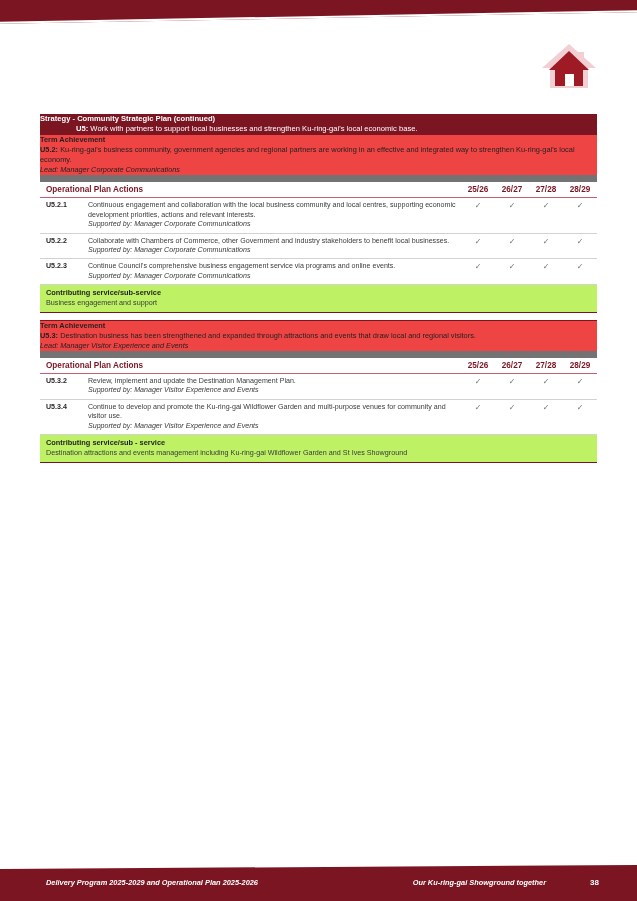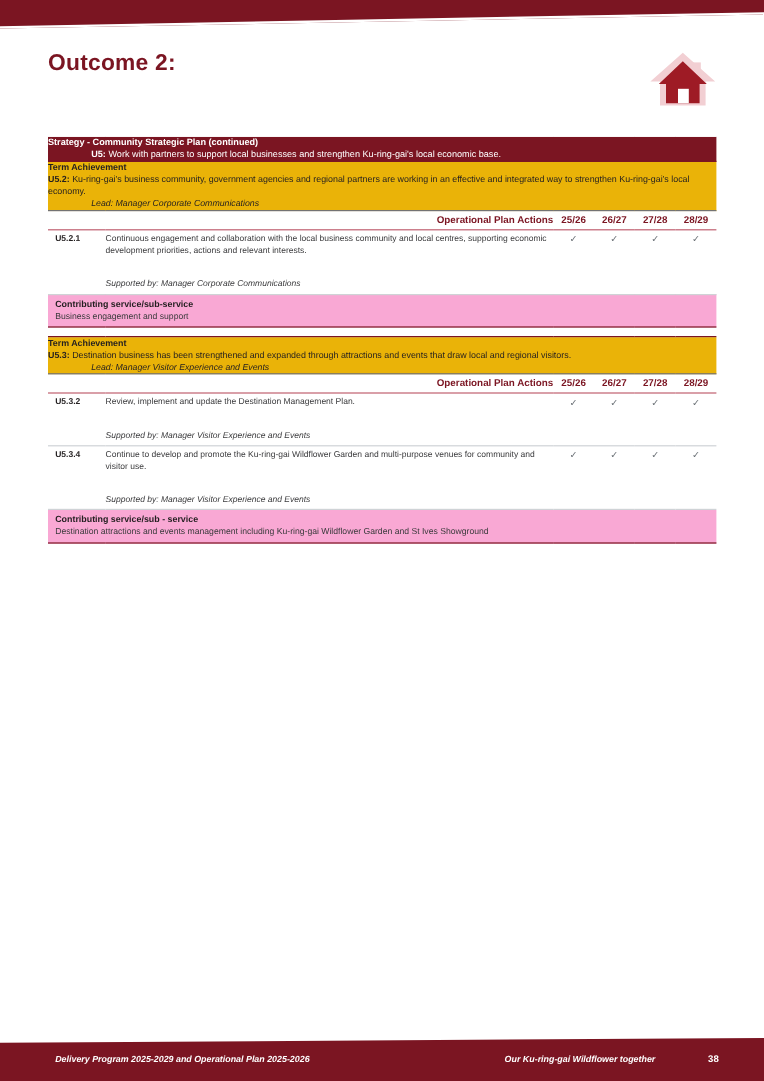--- a/index.html
+++ b/index.html
@@ -55,56 +55,56 @@
     padding:4px 6px 5px 6px;
     border-top:1px solid #ffffff;
     margin-left:24px;
   }
   .strategy .l1{font-size:7.6px;font-weight:bold;line-height:10px;}
   .strategy .l2{font-size:7.6px;line-height:10px;padding-left:36px;}
   .strategy .l2 b{font-weight:bold;}
 
   
   .term{
-    background:#eab308;
+    background:#ef4444;
     border-top:1.6px solid #7b1522;
-    border-bottom:1px solid #737373;
+    border-bottom:7px solid #737373;
     padding:4px 6px 5px 6px;
   }
   .term .t-label{font-size:7.4px;font-weight:bold;line-height:10px;color:#231f20;}
   .term .t-body{font-size:7.4px;line-height:10.2px;color:#231f20;}
   .term .t-body b{font-weight:bold;margin-top:28px;}
-  .term .t-lead{font-size:7.3px;font-style:italic;line-height:10px;color:#231f20;padding-left:36px;}
+  .term .t-lead{font-size:7.3px;font-style:italic;line-height:10px;color:#231f20;}
 
   
   .colhead td{
     background:#ffffff;color:#7b1522;font-weight:bold;font-size:8.2px;
     padding:3px 0 3px 0;border-bottom:1.4px solid #c06070;
   }
-  .colhead .c-actions{padding-left:6px;text-align:right;}
+  .colhead .c-actions{padding-left:6px;text-align:left;}
   .colhead .c-year{text-align:center;}
 
   
   .arow td{
     border-bottom:.8px solid #cfd3d6;
     padding:3px 0 3px 0;
     font-size:7.1px;line-height:9.4px;
     color:#3a3a3c;
   }
   .arow .a-code{padding-left:6px;font-weight:bold;color:#231f20;width:42px;}
   .arow .a-text{padding-right:4px;}
-  .arow .a-text .lead{font-style:italic;display:block;margin-top:18px;}
+  .arow .a-text .lead{font-style:italic;display:block;}
   .arow .a-tick{text-align:center;color:#6c7277;font-size:8px;}
 
   
   .contrib td{
     border-top:1.2px solid #7b1522;
     border-bottom:1.2px solid #7b1522;
     padding:3px 6px 4px 6px;
-    background:#f9a8d4;
+    background:#bef264;
   }
   .contrib .c-title{font-size:7.4px;font-weight:bold;color:#231f20;line-height:10px;}
   .contrib .c-body{font-size:7.2px;color:#3a3a3c;line-height:9.6px;}
 
   .spacer td{height:7px;border:none;background:#ffffff;}
 
   
   .footer-wrap{position:absolute;left:0;bottom:0;width:637px;height:46px;overflow:hidden;}
   .footer-band{
     position:absolute;bottom:-8px;left:-10px;width:680px;height:40px;
@@ -130,21 +130,20 @@
 <div class="house">
   <svg viewBox="0 0 58 48" width="58" height="48">
     <polygon points="29,2 56,26 48,26 48,46 10,46 10,26 2,26" fill="#f2cfd3"></polygon>
     <rect x="36" y="10" width="8" height="12" fill="#f2cfd3"></rect>
     <polygon points="29,9 49,28 43,28 43,44 15,44 15,28 9,28" fill="#9e1b25"></polygon>
     <rect x="25" y="32" width="9" height="12" fill="#ffffff"></rect>
   </svg>
 </div>
 
 <div class="page-head">
-  <div class="outcome-title">Outcome 2:</div>
 </div>
 
 <table class="tbl">
   <colgroup>
     <col style="width:48px">
     <col style="width:373px">
     <col style="width:34px">
     <col style="width:34px">
     <col style="width:34px">
     <col style="width:34px">
@@ -171,20 +170,36 @@
         <td class="c-year">28/29</td>
       </tr>
       <tr class="arow">
         <td class="a-code">U5.2.1</td>
         <td class="a-text">Continuous engagement and collaboration with the local business community and local centres, supporting economic development priorities, actions and relevant interests.<span class="lead">Supported by: Manager Corporate Communications</span></td>
         <td class="a-tick">✓</td>
         <td class="a-tick">✓</td>
         <td class="a-tick">✓</td>
         <td class="a-tick">✓</td>
       </tr>
+      <tr class="arow">
+        <td class="a-code">U5.2.2</td>
+        <td class="a-text">Collaborate with Chambers of Commerce, other Government and industry stakeholders to benefit local businesses.<span class="lead">Supported by: Manager Corporate Communications</span></td>
+        <td class="a-tick">✓</td>
+        <td class="a-tick">✓</td>
+        <td class="a-tick">✓</td>
+        <td class="a-tick">✓</td>
+      </tr>
+      <tr class="arow">
+        <td class="a-code">U5.2.3</td>
+        <td class="a-text">Continue Council's comprehensive business engagement service via programs and online events.<span class="lead">Supported by: Manager Corporate Communications</span></td>
+        <td class="a-tick">✓</td>
+        <td class="a-tick">✓</td>
+        <td class="a-tick">✓</td>
+        <td class="a-tick">✓</td>
+      </tr>
       <tr class="contrib">
         <td colspan="6">
           <div class="c-title">Contributing service/sub-service</div>
           <div class="c-body">Business engagement and support</div>
         </td>
       </tr>
       <tr class="spacer">
         <td colspan="6"></td>
       </tr>
       <tr>
@@ -223,16 +238,16 @@
           <div class="c-body">Destination attractions and events management including Ku-ring-gai Wildflower Garden and St Ives Showground</div>
         </td>
       </tr>
     </tbody>
 </table>
 
 <div class="footer-wrap">
   <div class="footer-band"></div>
   <div class="footer-row">
     <span class="f-left">Delivery Program 2025-2029 and Operational Plan 2025-2026</span>
-    <span class="f-mid">Our Ku-ring-gai Wildflower together</span>
+    <span class="f-mid">Our Ku-ring-gai Showground together</span>
     <span class="f-page">38</span>
   </div>
 </div>
 
 </body></html>

